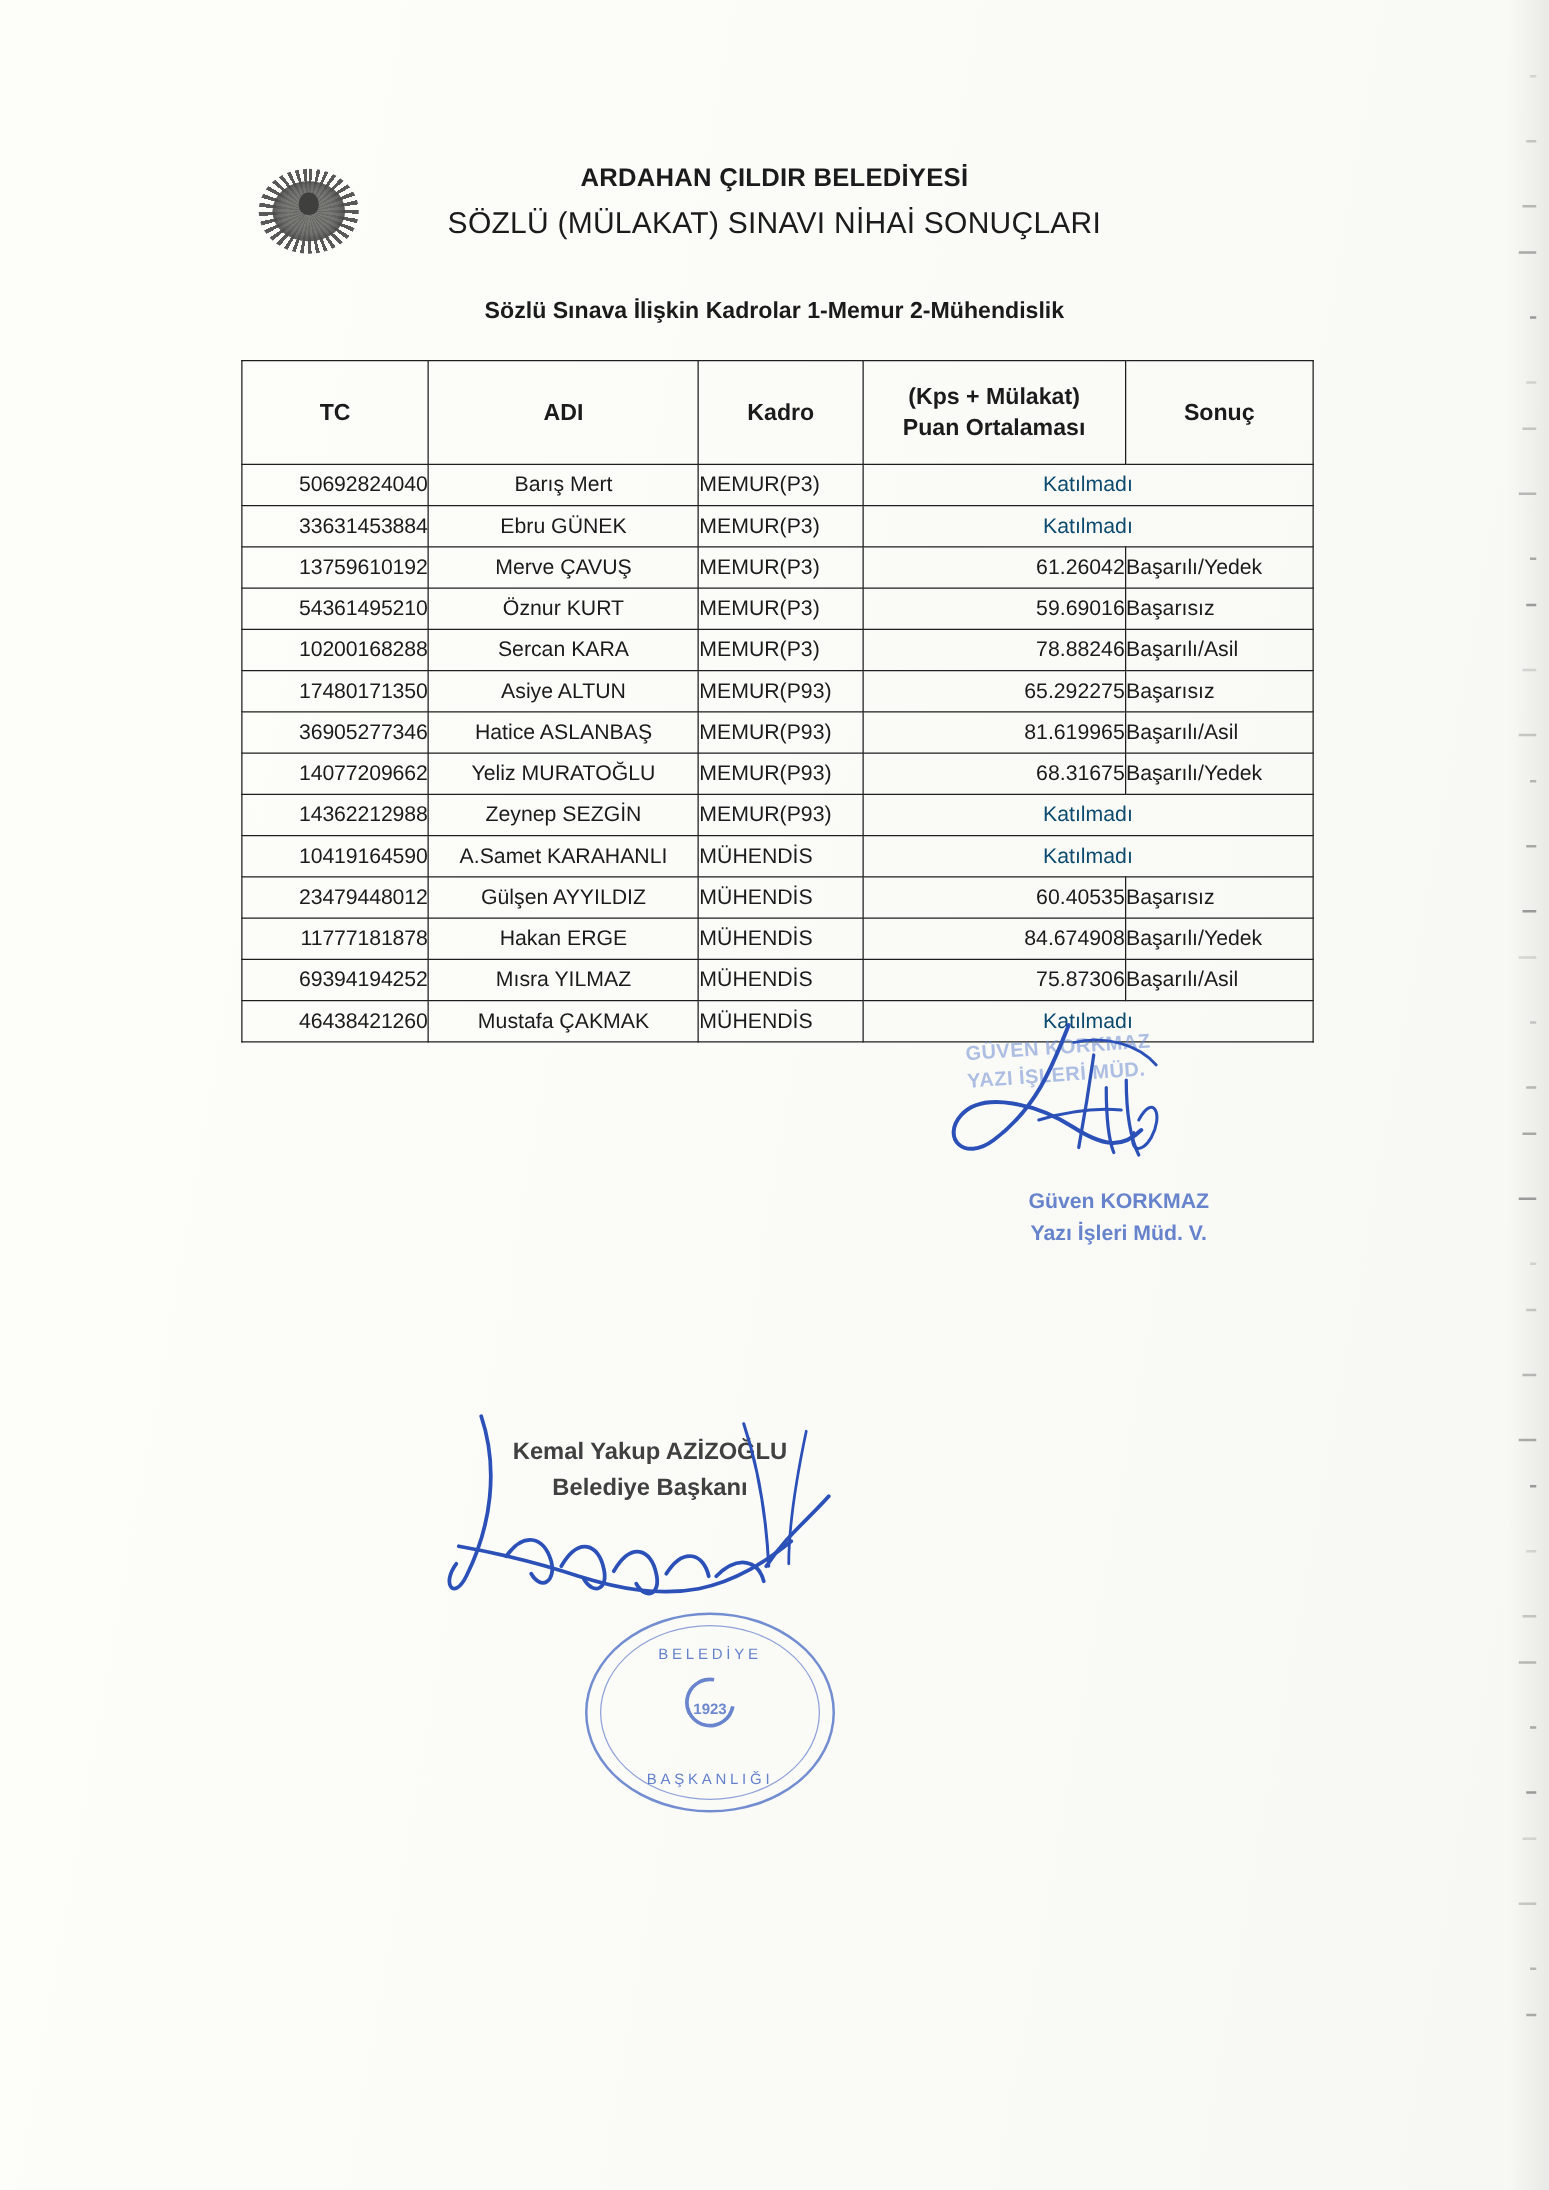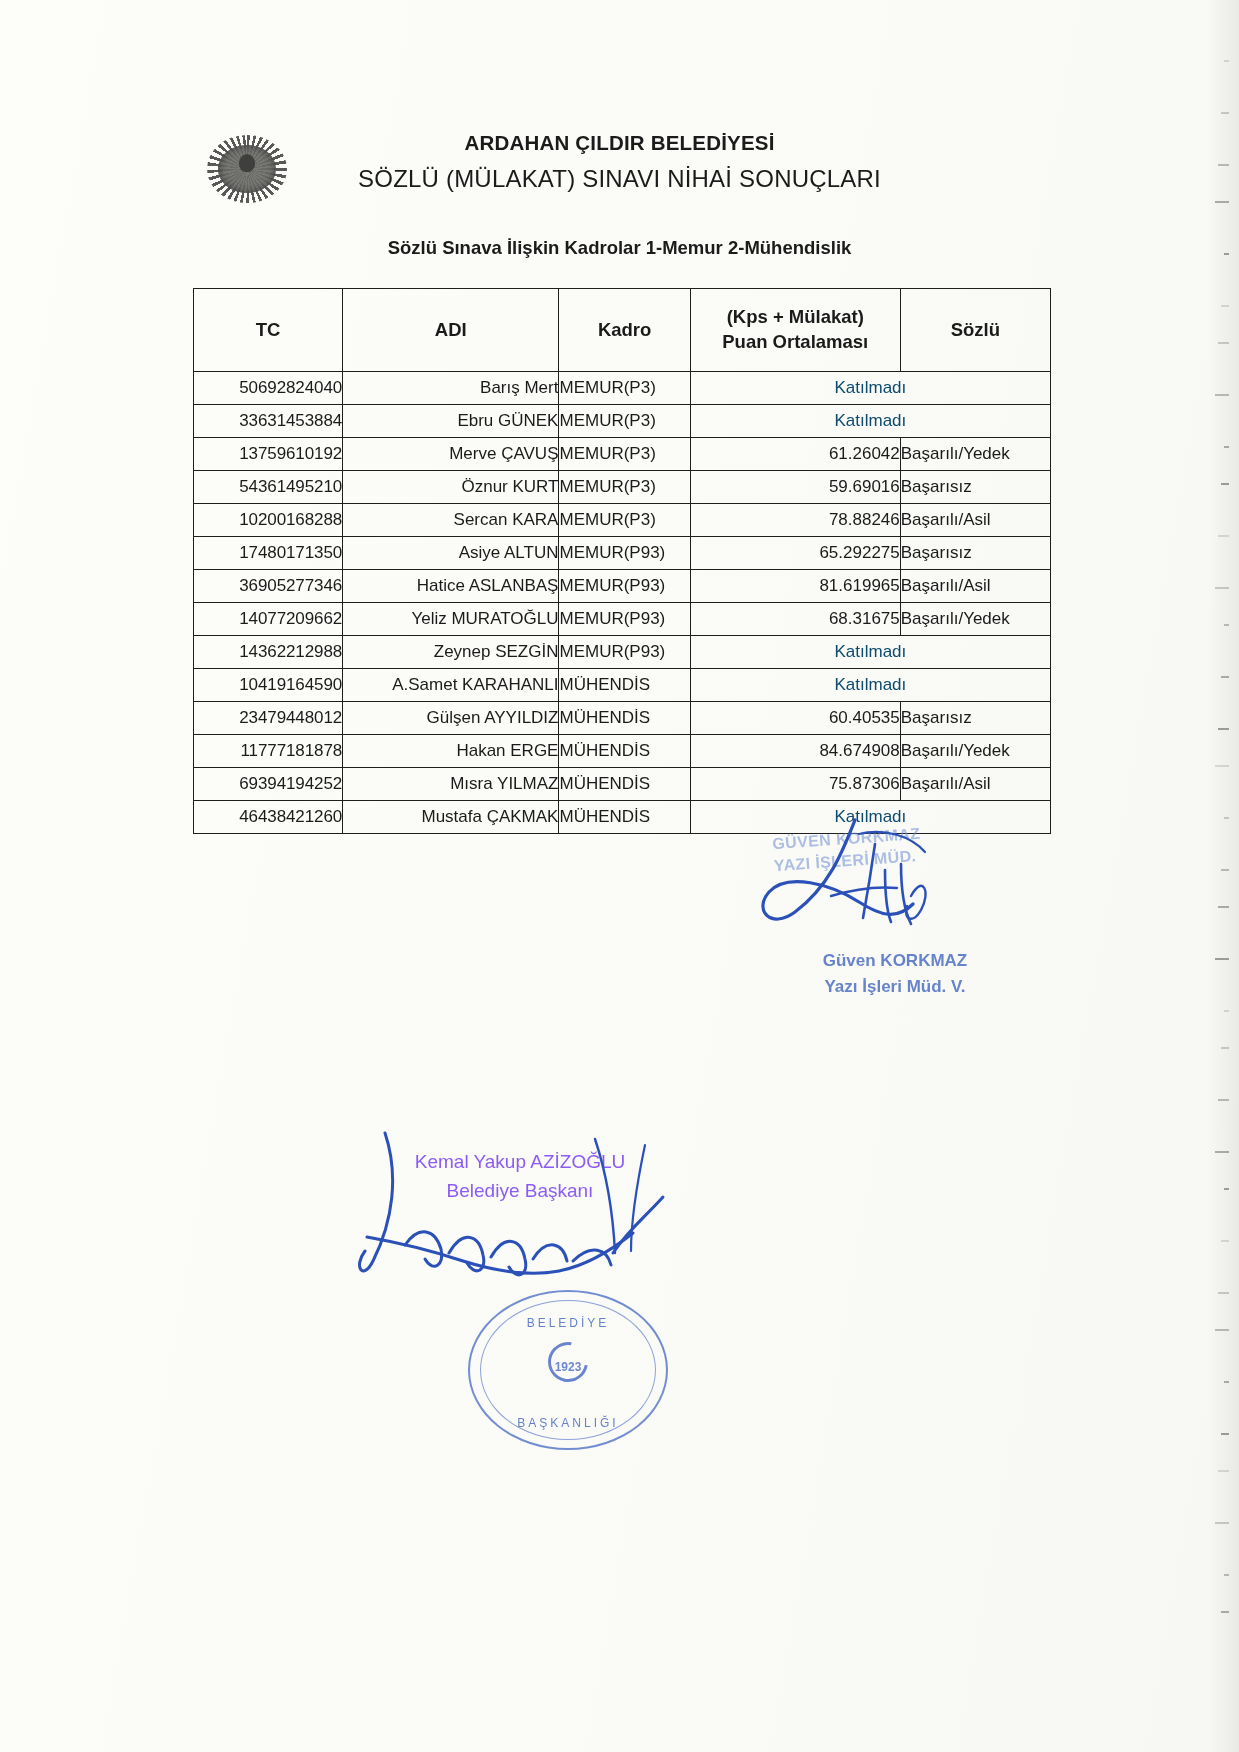--- a/index.html
+++ b/index.html
@@ -158,21 +158,21 @@
     height: 32px;
     vertical-align: middle;
     font-size: 17px;
   }
   td.tc {
     text-align: right;
     padding-right: 3px;
     letter-spacing: -.1px;
   }
   td.adi {
-    text-align: right;
+    text-align: center;
     padding-left: 5px;
     margin-left: 24px;
   }
   td.kadro {
     text-align: left;
     padding-left: 5px;
   }
   td.puan {
     text-align: right;
     padding-right: 4px;
@@ -227,22 +227,22 @@
     width: 420px;
     height: 220px;
   }
   .sig-bottom .name {
     position: absolute;
     left: 30px;
     top: 22px;
     width: 290px;
     text-align: center;
     font-size: 19px;
-    font-weight: 400;
-    color: #8b5cf6;
+    font-weight: 700;
+    color: #404040;
     line-height: 1.55;
   }
   .seal {
     position: absolute;
     left: 468px;
     top: 1290px;
     width: 200px;
     height: 160px;
     color: #3f63c0;
   }
@@ -323,21 +323,21 @@
       </colgroup>
       <thead>
         <tr>
           <th>TC</th>
           <th>ADI</th>
           <th>Kadro</th>
           <th>
             <span class="two-line">(Kps + Mülakat)</span>
             <span class="two-line">Puan Ortalaması</span>
           </th>
-          <th>Sözlü</th>
+          <th>Sonuç</th>
         </tr>
       </thead>
       <tbody id="results-body">
           <tr>
             <td class="tc">50692824040</td>
             <td class="adi">Barış Mert</td>
             <td class="kadro">MEMUR(P3)</td>
             <td class="absent" colspan="2">Katılmadı</td>
           </tr>
           <tr>

